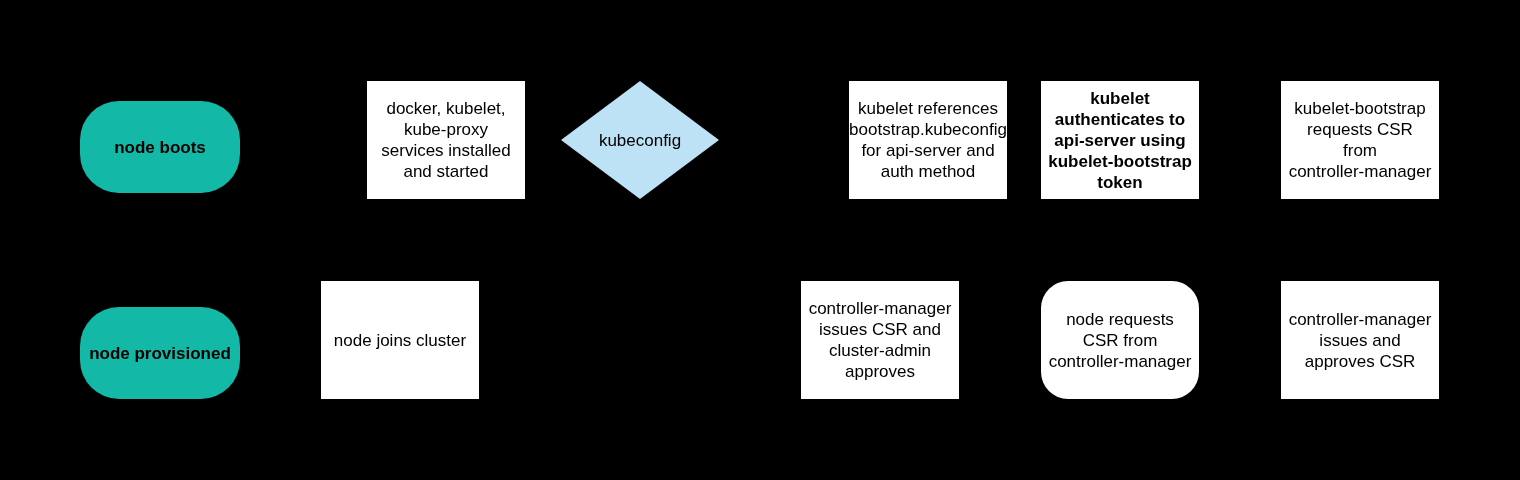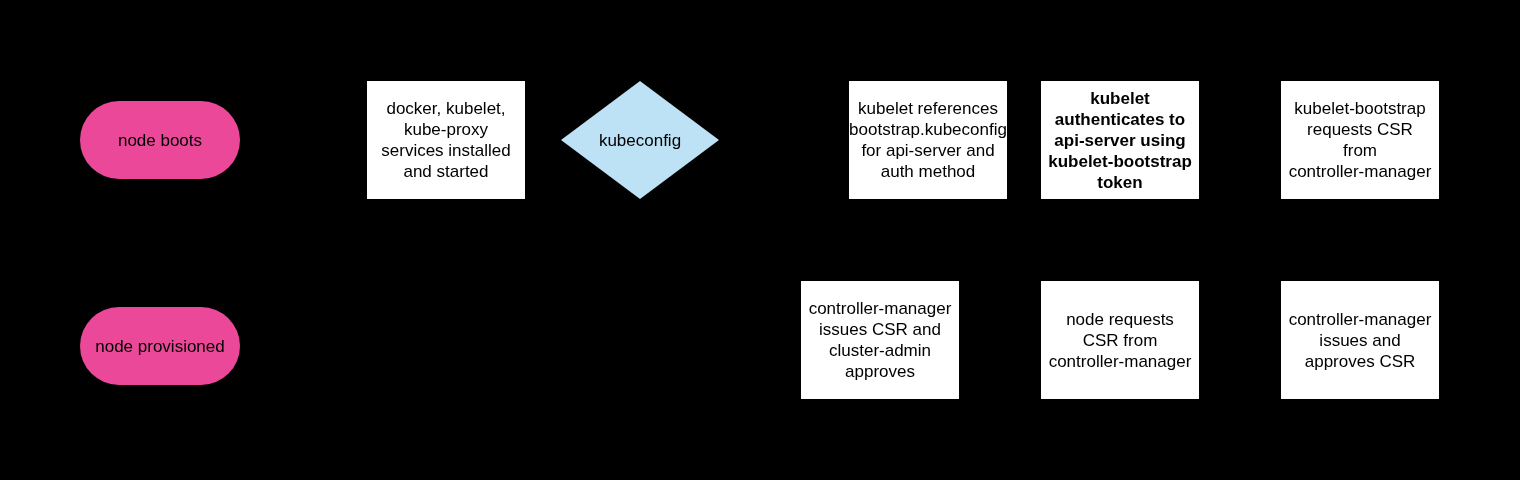--- a/index.html
+++ b/index.html
@@ -26,23 +26,24 @@
     font-size: 17px;
     line-height: 21px;
   }
   .process {
     width: 158px;
     height: 118px;
     background: #ffffff;
   }
   .terminator {
     width: 160px;
-    height: 78px;
-    background: #ec4899;
+    height: 92px;
+    background: #14b8a6;
     border-radius: 39px;
+    font-weight: bold;
   }
   .decision {
     width: 158px;
     height: 118px;
     background: #bde1f5;
     clip-path: polygon(50% 0%, 100% 50%, 50% 100%, 0% 50%);
   }
 </style>
 </head>
 <body>
@@ -69,28 +70,29 @@
 kubelet-bootstrap
 token</div>
 
   <div class="node process" style="left:1281px; top:81px;">kubelet-bootstrap
 requests CSR
 from
 controller-manager</div>
 
   <div class="node terminator" style="left:80px; top:307px;">node provisioned</div>
 
+  <div class="node process" style="left:321px; top:281px;">node joins cluster</div>
 
 
   <div class="node process" style="left:801px; top:281px;">controller-manager
 issues CSR and
 cluster-admin
 approves</div>
 
-  <div class="node process" style="left:1041px; top:281px;">node requests
+  <div class="node process" style="left:1041px; top:281px;border-radius:27px;">node requests
 CSR from
 controller-manager</div>
 
   <div class="node process" style="left:1281px; top:281px;">controller-manager
 issues and
 approves CSR</div>
 
 </div>
 
 </body></html>

